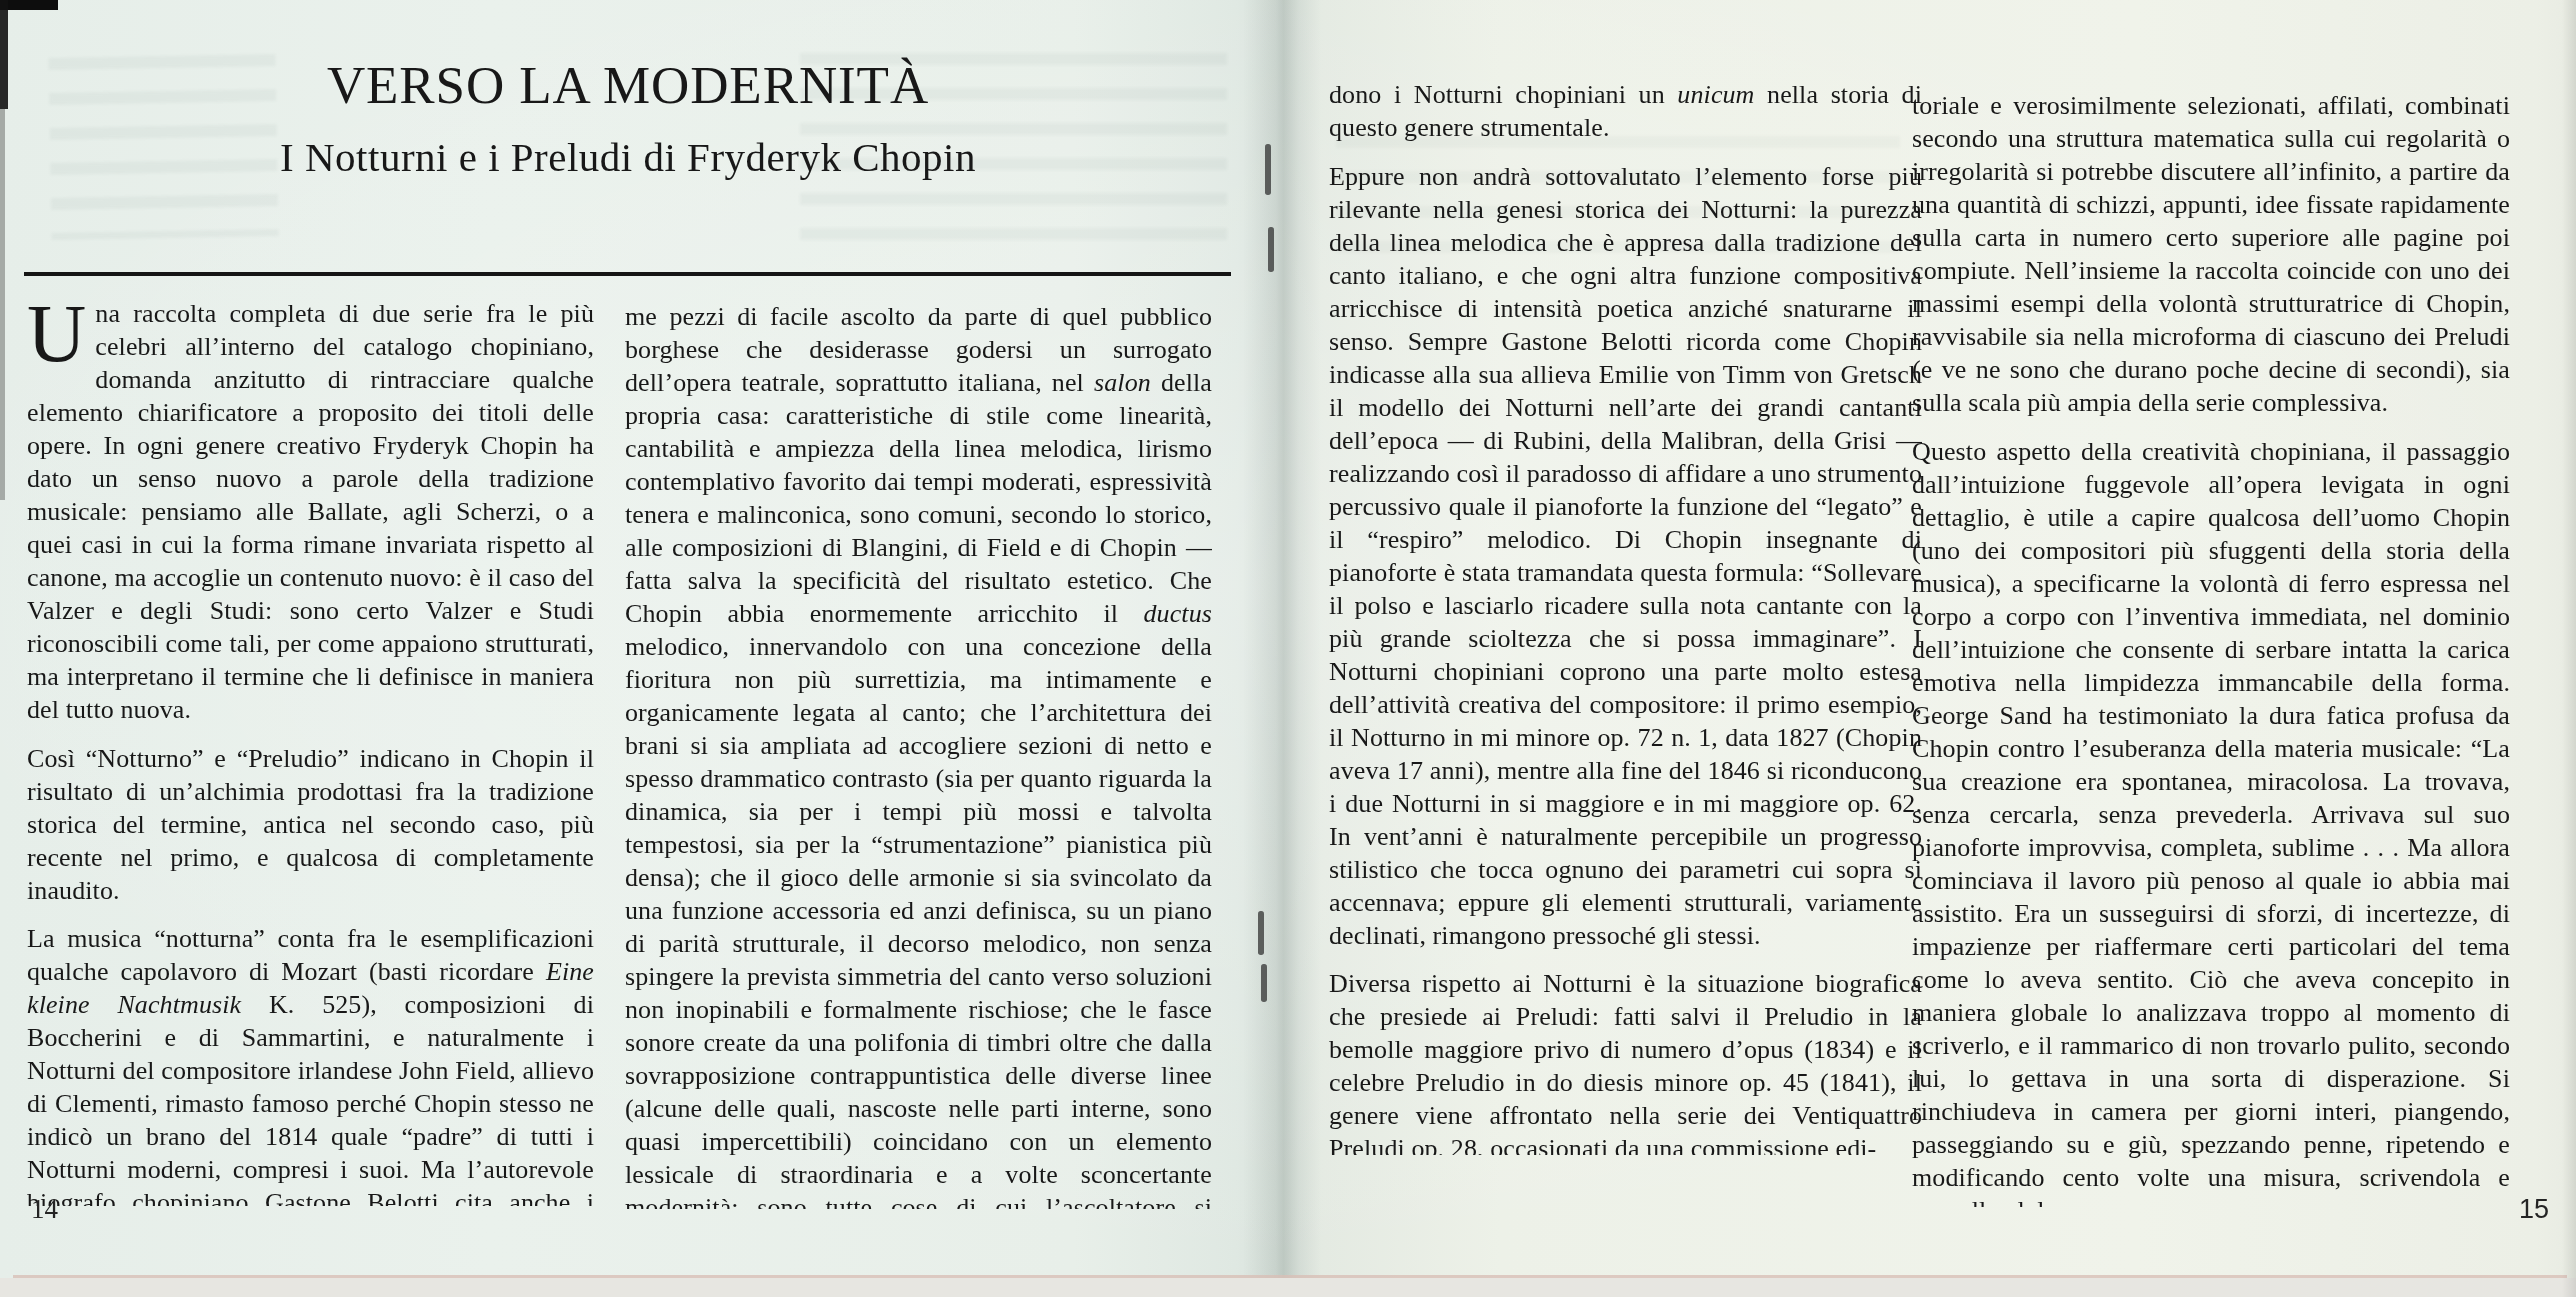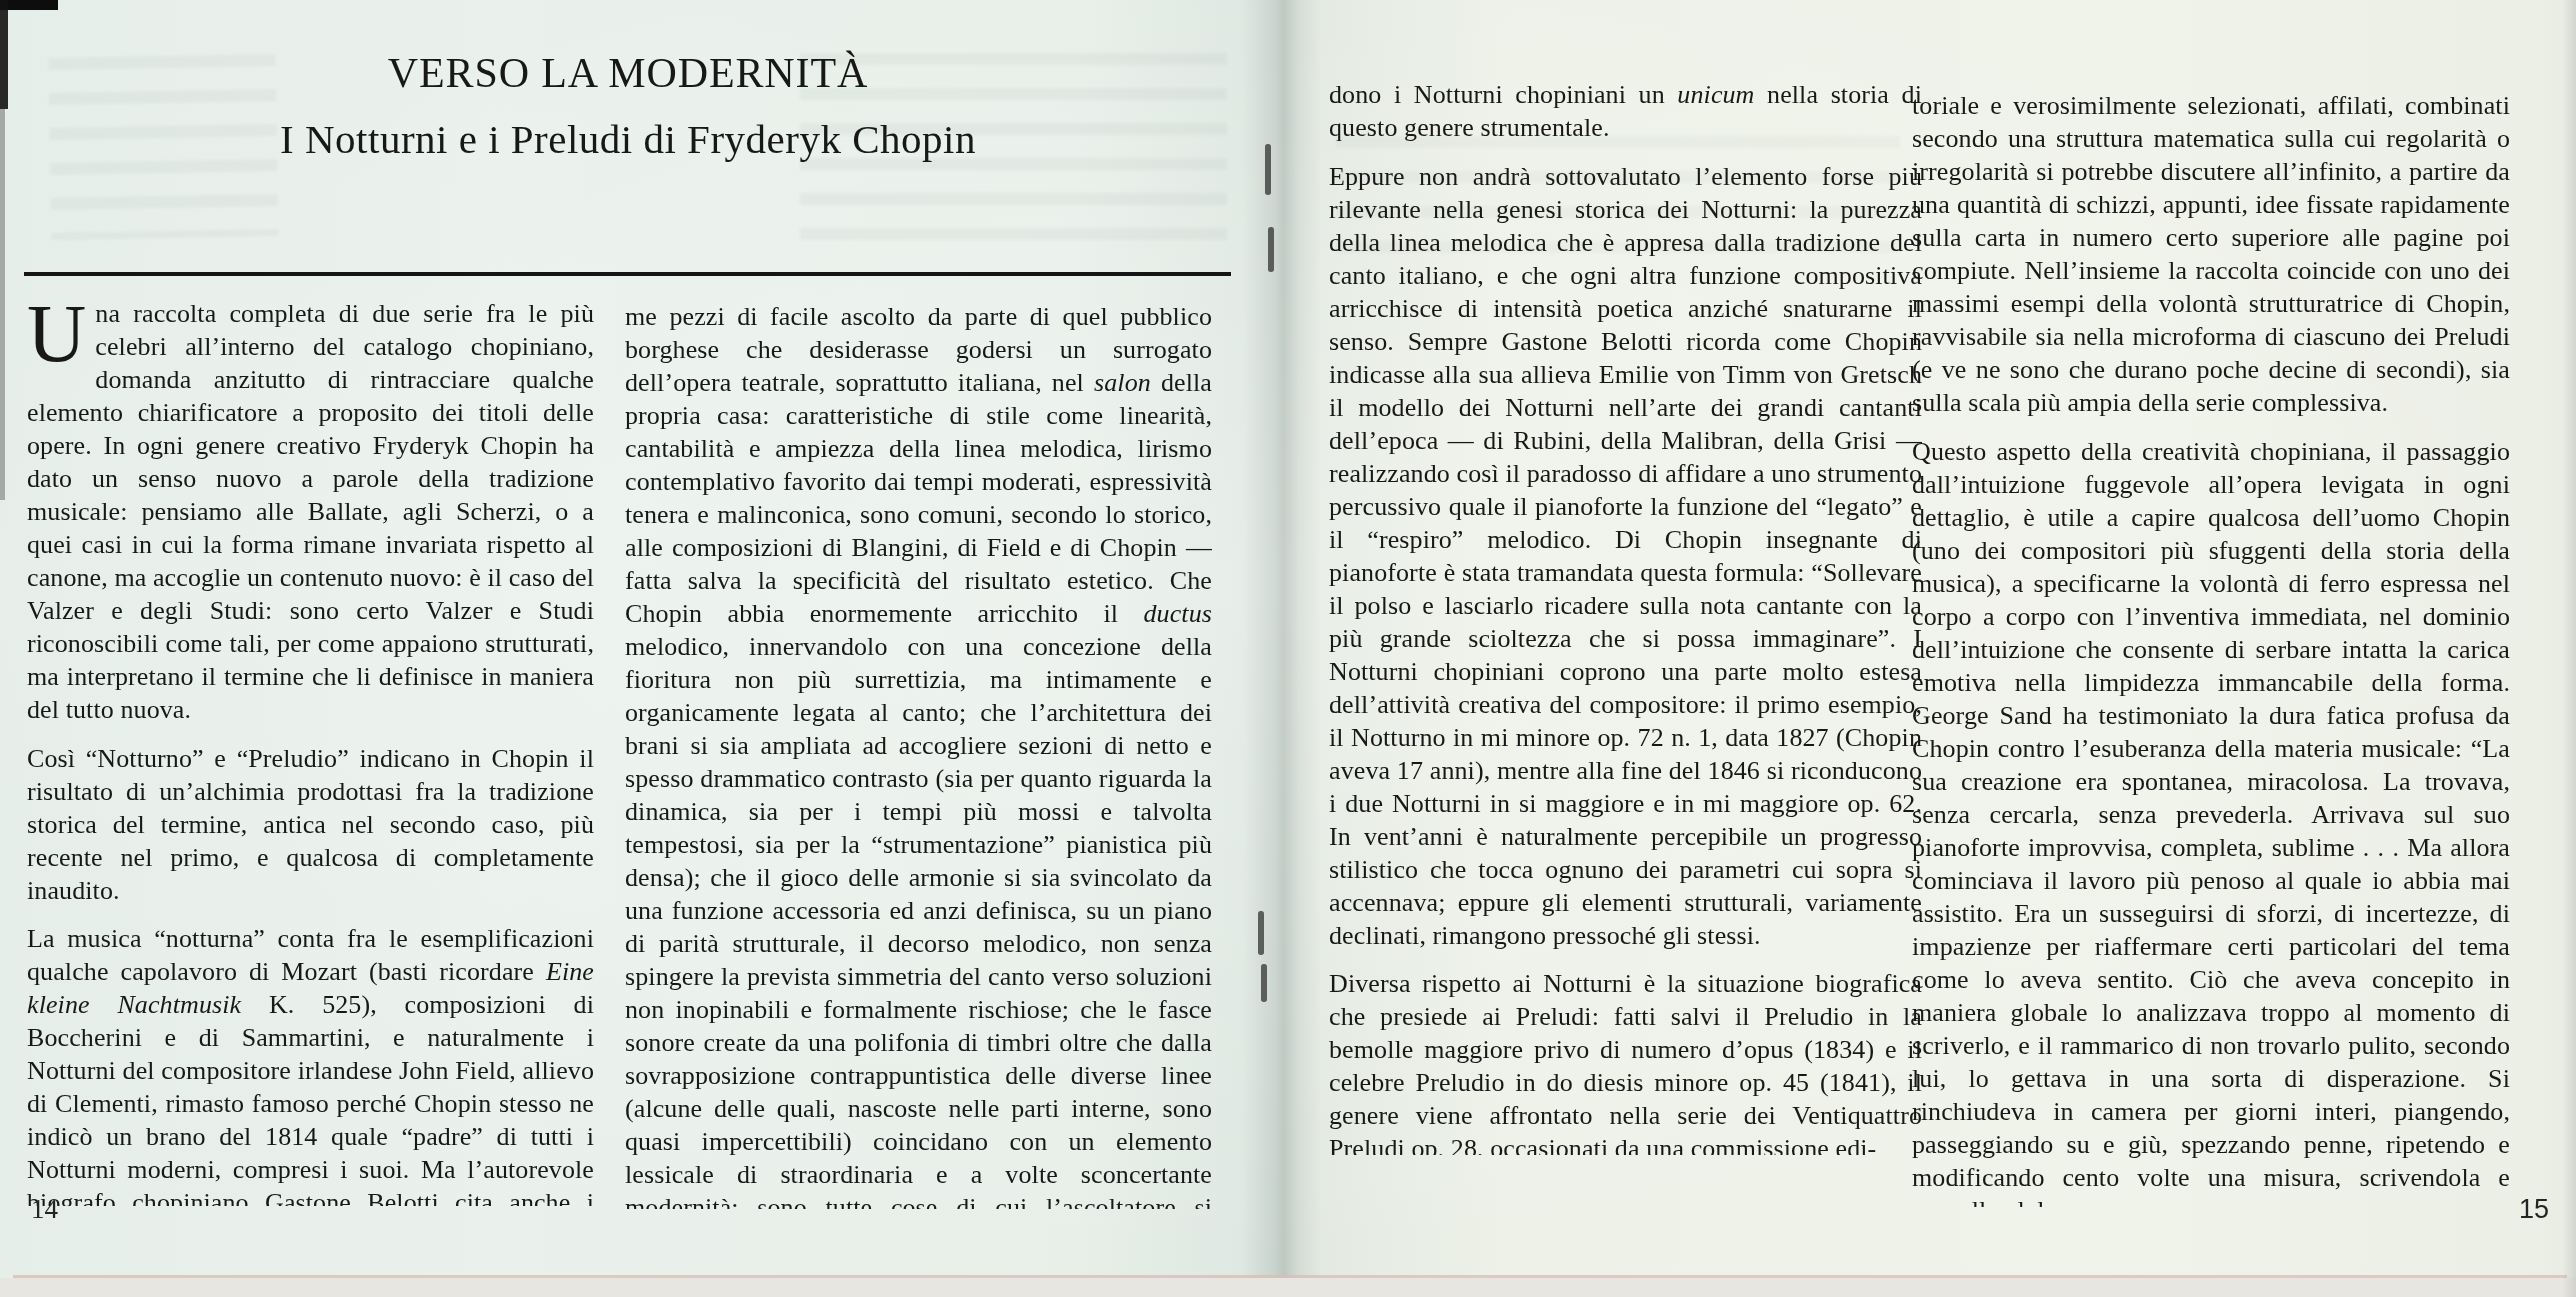--- a/index.html
+++ b/index.html
@@ -13,21 +13,21 @@
     background:
       radial-gradient(ellipse 2000px 1000px at 48% 45%, rgba(255,255,255,0.25), rgba(0,0,0,0) 70%),
       linear-gradient(90deg,
         #e6eee9 0px, #eaf1ec 491px, #e8efe9 1073px,
         #dfe8e2 1236px, #d8e1db 1280px, #e4eae2 1323px,
         #edf1e8 1500px, #f0f3ea 2136px, #ecefe6 2536px, #e8ebe2 2576px);
   }
 
   
   .header { position: absolute; left: 27px; top: 45px; width: 1202px; text-align: center; }
-  .title    { margin: 4px; font-size: 42px; font-weight: normal; letter-spacing: 0.9px; }
+  .title    { margin: 10px; font-size: 53px; font-weight: normal; letter-spacing: 0.9px; }
   .subtitle { margin: 18px 0 0; font-size: 41px; font-weight: normal; letter-spacing: 0.5px; }
   .author   { margin-top: 22px; font-size: 32px; font-style: italic; }
   .rule { position: absolute; left: 23.6px; top: 272px; width: 1207px; height: 3.6px; background: #151515; }
 
   
   .col {
     position: absolute;
     text-align: justify;
     font-size: 26px;
     line-height: 33px;

